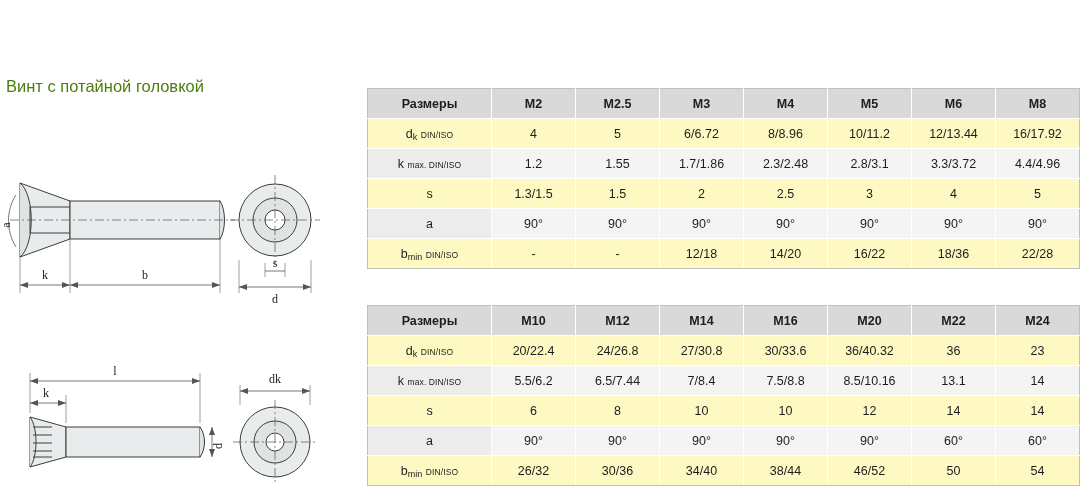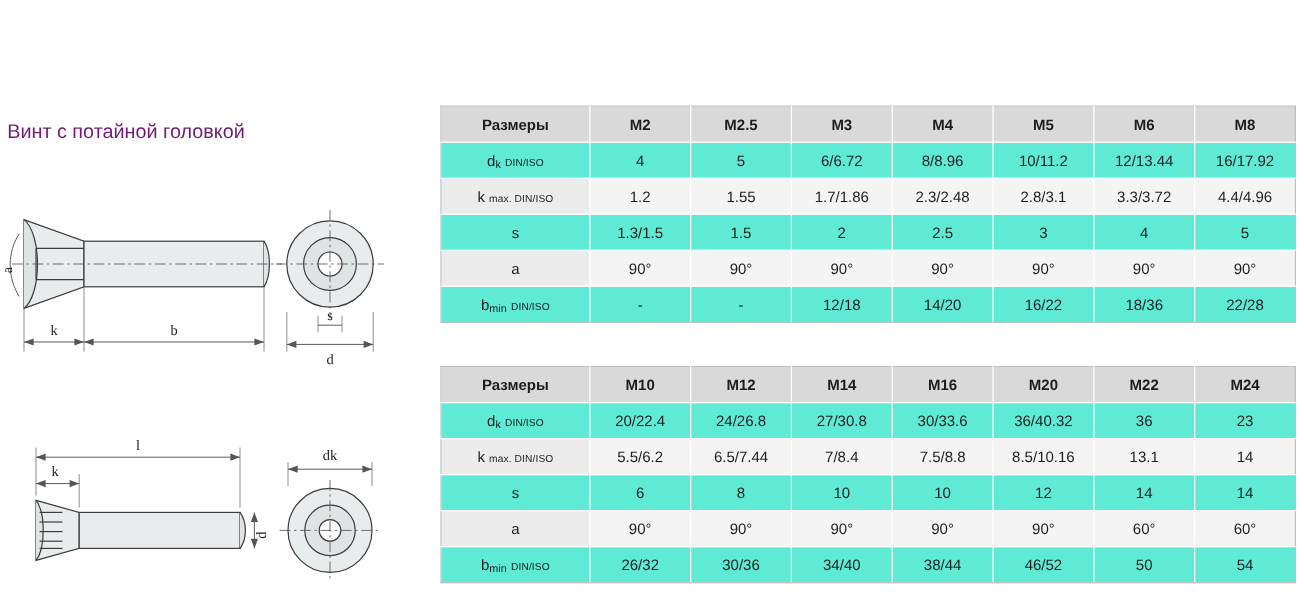--- a/index.html
+++ b/index.html
@@ -31,24 +31,24 @@
     font-size: 17px;
     font-weight: bold;
     line-height: 1.45;
     letter-spacing: 0.2px;
   }
   .std-title div { white-space: nowrap; }
 
   .subtitle {
     position: absolute;
     left: 6px;
-    top: 101px;
+    top: 77px;
     font-size: 16.5px;
     font-weight: normal;
-    color: #701a75;
+    color: #4d7c0f;
     white-space: nowrap;
   }
 
   .drawing-top {
     position: absolute;
     left: 0;
     top: 165px;
     width: 360px;
     height: 140px;
   }
@@ -90,21 +90,21 @@
     font-weight: bold;
     font-size: 12.5px;
     border-top: 1px solid #bfbfbf;
   }
   table.specs thead th:first-child {
     border-left: 1px solid #bfbfbf;
   }
   table.specs thead th:last-child {
     border-right: 1px solid #bfbfbf;
   }
-  table.specs tbody tr.odd td { background: #5eead4; }
+  table.specs tbody tr.odd td { background: #fef9c3; }
   table.specs tbody tr.even td { background: #f4f4f4; }
   table.specs tbody td:first-child {
     background: #e3e3e3;
     border-left: 1px solid #bfbfbf;
   }
   table.specs tbody tr.even td:first-child { background: #ececec; text-align: center; }
   table.specs tbody td:last-child { border-right: 1px solid #bfbfbf; }
   table.specs tbody tr:last-child td { border-bottom: 1px solid #bfbfbf; margin-left: 46px; }
 
   .row-label {

